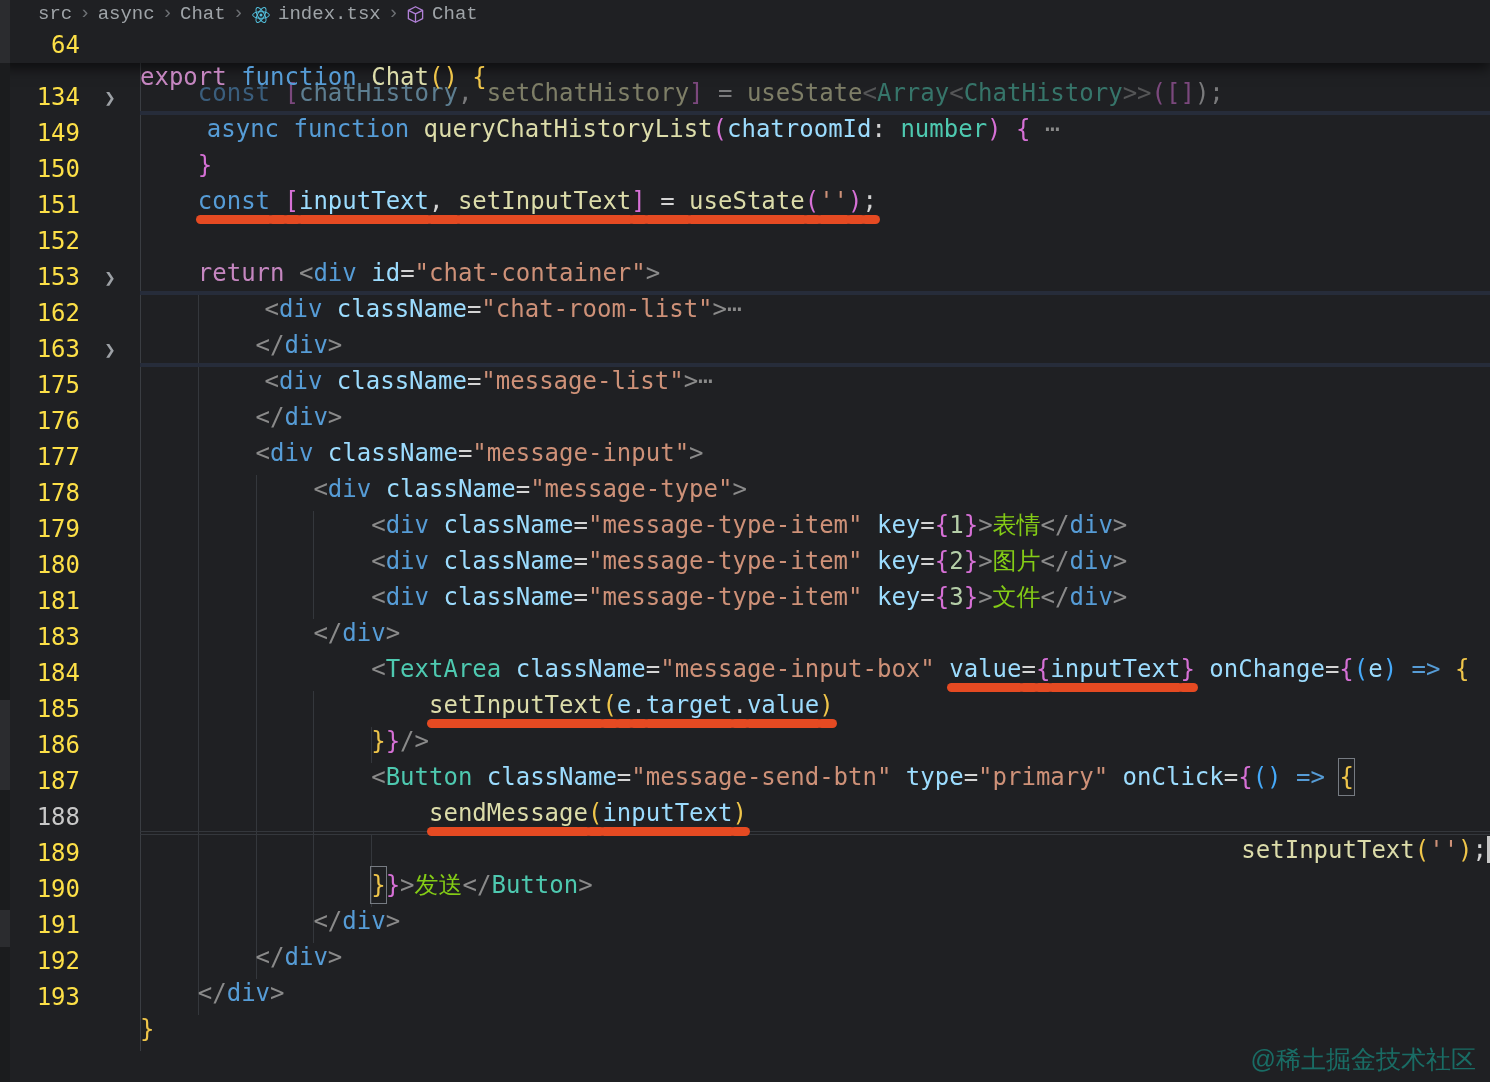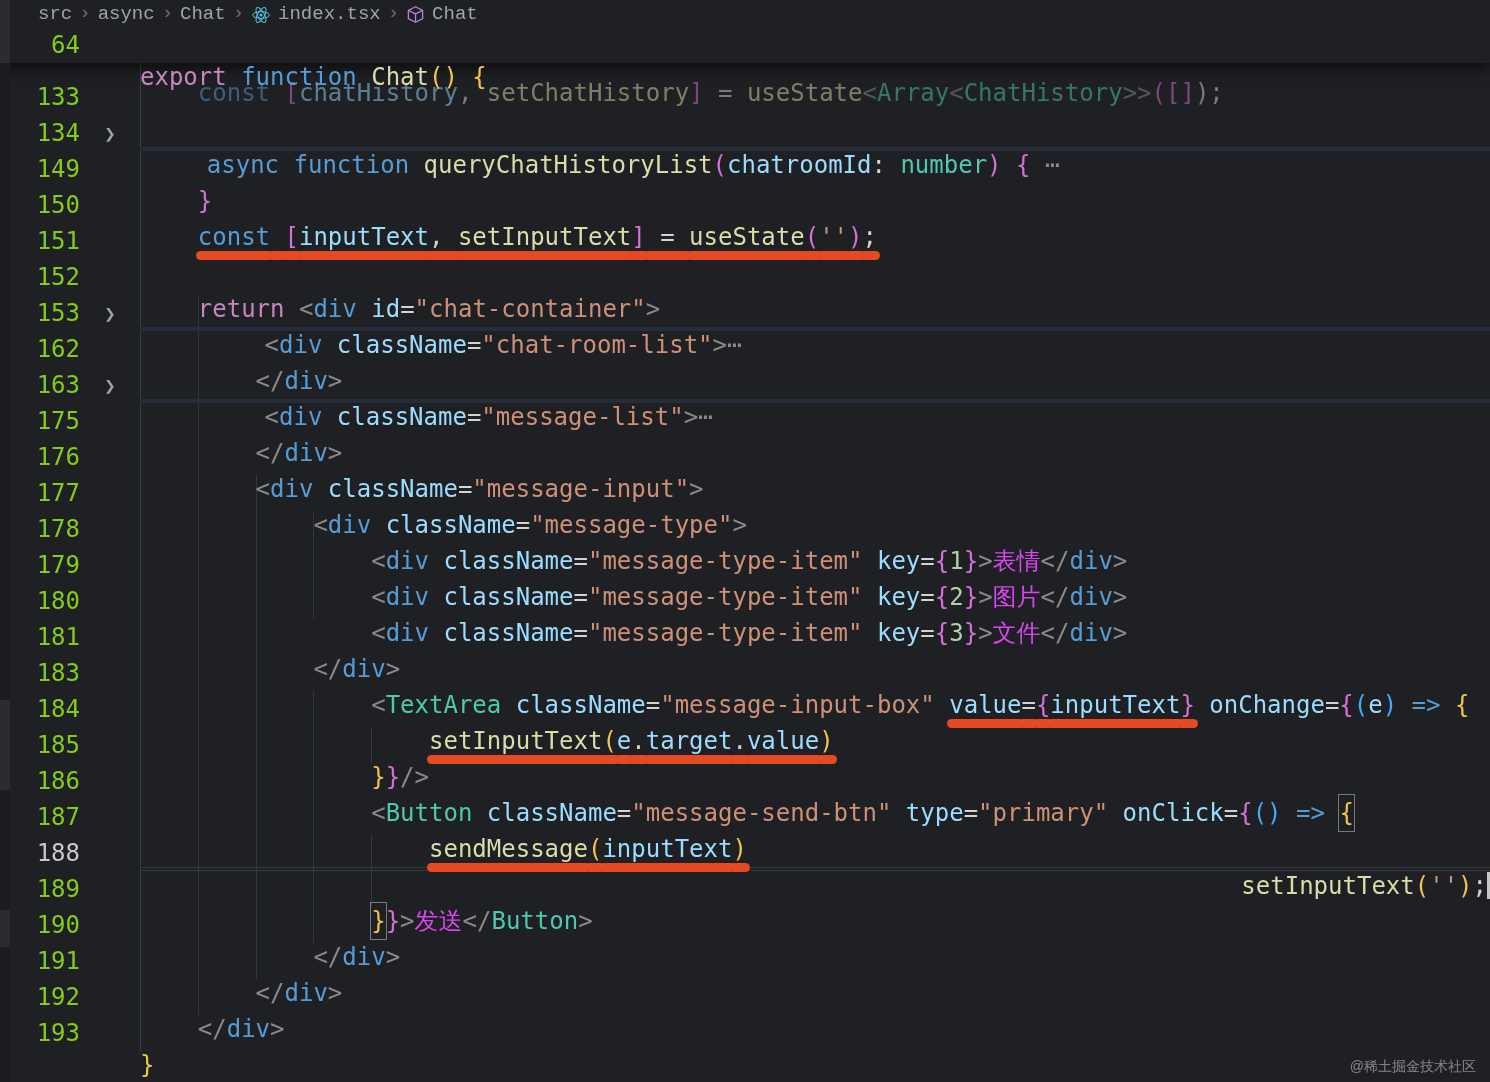--- a/index.html
+++ b/index.html
@@ -10,64 +10,63 @@
   .edge .blk{position:absolute;left:0;width:10px;background:#2b2c2f;}
   
   .sticky{position:absolute;top:0;left:0;right:0;height:63px;background:#1f2023;z-index:20;
           box-shadow:0 6px 12px rgba(0,0,0,.55);}
   .breadcrumb{height:27px;display:flex;align-items:center;gap:7px;padding-left:38px;
               font-family:Liberation Mono, monospace;font-size:19px;color:#9fa4a8;}
   .breadcrumb .sep{color:#6d7074;font-size:19px;transform:translateY(-1px);}
   .bc-icon{display:inline-flex;align-items:center;transform:translateY(1px);}
   
   .row{display:flex;height:36px;line-height:36px;white-space:pre;font-size:24px;color:#d4d4d4;}
-  .ln{width:80px;flex:none;text-align:right;color:#84cc16;user-select:none;}
+  .ln{width:80px;flex:none;text-align:right;color:#fde047;user-select:none;}
   .fold{width:60px;flex:none;display:flex;align-items:center;justify-content:center;
         color:#9da1a6;font-size:19px;}
   .codeln{flex:1;min-width:0;position:relative;margin-top:32px;}
   .hl .codeln{background:#262c3a;padding-left:9px;}
   .curline .codeln{box-shadow:inset 0 1px 0 #34373c,inset 0 -1px 0 #34373c;text-align:right;}
   .curline .ln{color:#c8c8c8;text-align:right;}
   .dimrow{opacity:.5;}
   .code-area{position:absolute;top:43px;left:0;right:0;z-index:2;}
   
   .c-kw{color:#569CD6}.c-ctl{color:#C586C0}.c-fn{color:#DCDCAA}.c-var{color:#9CDCFE}
   .c-type{color:#4EC9B0}.c-str{color:#CE9178}.c-num{color:#B5CEA8}.c-pun{color:#D4D4D4}
   .c-ang{color:#8a8a8a}.c-b1{color:#EFC54A}.c-b2{color:#D670D6}.c-b3{color:#45A9F9}
-  .c-el{color:#8a8a8a}.c-txt{color:#d946ef}
+  .c-el{color:#8a8a8a}.c-txt{color:#84cc16}
   
   .u{position:relative;display:inline-block;}
   .u::after{content:"";position:absolute;left:-2px;right:-3px;bottom:-5px;height:9px;
             border-radius:4.5px;background:#e54a22;z-index:6;}
   
   .box{display:inline-block;outline:1px solid #767b82;outline-offset:0px;}
   
   .caret{display:inline-block;width:3px;height:27px;background:#c6c6c6;transform:translateY(5px);}
   
   .guide{position:absolute;width:1px;background:#34373c;z-index:1;}
   .guide.g0{background:#3a3d42;}
-  .watermark{position:absolute;right:14px;bottom:6px;z-index:30;color:#e5e5e5;opacity:.5;
-             font-family:"Liberation Sans",sans-serif;font-size:14px;}
+  .watermark{position:absolute;right:14px;bottom:6px;z-index:30;color:#14b8a6;opacity:.5;
+             font-family:"Liberation Sans",sans-serif;font-size:25px;}
 </style>
 </head>
 <body>
 
 <div class="screen">
 
   <div class="guide g0" style="left:140px;top:63px;height:988px;"></div>
   <div class="guide" style="left:198px;top:295px;height:720px;"></div>
   <div class="guide" style="left:256px;top:475px;height:504px;"></div>
   <div class="guide" style="left:313px;top:511px;height:108px;"></div>
   <div class="guide" style="left:313px;top:691px;height:252px;"></div>
   <div class="guide" style="left:371px;top:727px;height:36px;"></div>
   <div class="guide" style="left:371px;top:835px;height:72px;"></div>
 
   <div class="code-area">
       <div class="row dimrow"><span class="ln"></span><span class="fold"></span><div class="codeln"><span class="c-pun">    </span><span class="c-kw">const</span><span class="c-pun"> </span><span class="c-b2">[</span><span class="c-var">chatHistory</span><span class="c-pun">, </span><span class="c-fn">setChatHistory</span><span class="c-b2">]</span><span class="c-pun"> = </span><span class="c-fn">useState</span><span class="c-ang">&lt;</span><span class="c-type">Array</span><span class="c-ang">&lt;</span><span class="c-type">ChatHistory</span><span class="c-ang">&gt;&gt;</span><span class="c-b2">(</span><span class="c-b2">[]</span><span class="c-pun">);</span></div></div>
-      <div class="row"><span class="ln">133</span><span class="fold"></span><div class="codeln"></div></div>
       <div class="row hl"><span class="ln">134</span><span class="fold">❯</span><div class="codeln"><span class="c-pun">    </span><span class="c-kw">async</span><span class="c-pun"> </span><span class="c-kw">function</span><span class="c-pun"> </span><span class="c-fn">queryChatHistoryList</span><span class="c-b2">(</span><span class="c-var">chatroomId</span><span class="c-pun">: </span><span class="c-type">number</span><span class="c-b2">)</span><span class="c-pun"> </span><span class="c-b2">{</span><span class="c-el"> ⋯</span></div></div>
       <div class="row"><span class="ln">149</span><span class="fold"></span><div class="codeln"><span class="c-pun">    </span><span class="c-b2">}</span></div></div>
       <div class="row"><span class="ln">150</span><span class="fold"></span><div class="codeln"><span class="c-pun">    </span><span class="c-kw u">const</span><span class="c-pun u"> </span><span class="c-b2 u">[</span><span class="c-var u">inputText</span><span class="c-pun u">, </span><span class="c-fn u">setInputText</span><span class="c-b2 u">]</span><span class="c-pun u"> = </span><span class="c-fn u">useState</span><span class="c-b2 u">(</span><span class="c-str u">''</span><span class="c-b2 u">)</span><span class="c-pun u">;</span></div></div>
       <div class="row"><span class="ln">151</span><span class="fold"></span><div class="codeln"></div></div>
       <div class="row"><span class="ln">152</span><span class="fold"></span><div class="codeln"><span class="c-pun">    </span><span class="c-ctl">return</span><span class="c-pun"> </span><span class="c-ang">&lt;</span><span class="c-kw">div</span><span class="c-pun"> </span><span class="c-var">id</span><span class="c-pun">=</span><span class="c-str">"chat-container"</span><span class="c-ang">&gt;</span></div></div>
       <div class="row hl"><span class="ln">153</span><span class="fold">❯</span><div class="codeln"><span class="c-pun">        </span><span class="c-ang">&lt;</span><span class="c-kw">div</span><span class="c-pun"> </span><span class="c-var">className</span><span class="c-pun">=</span><span class="c-str">"chat-room-list"</span><span class="c-ang">&gt;</span><span class="c-el">⋯</span></div></div>
       <div class="row"><span class="ln">162</span><span class="fold"></span><div class="codeln"><span class="c-pun">        </span><span class="c-ang">&lt;/</span><span class="c-kw">div</span><span class="c-ang">&gt;</span></div></div>
       <div class="row hl"><span class="ln">163</span><span class="fold">❯</span><div class="codeln"><span class="c-pun">        </span><span class="c-ang">&lt;</span><span class="c-kw">div</span><span class="c-pun"> </span><span class="c-var">className</span><span class="c-pun">=</span><span class="c-str">"message-list"</span><span class="c-ang">&gt;</span><span class="c-el">⋯</span></div></div>
       <div class="row"><span class="ln">175</span><span class="fold"></span><div class="codeln"><span class="c-pun">        </span><span class="c-ang">&lt;/</span><span class="c-kw">div</span><span class="c-ang">&gt;</span></div></div>
       <div class="row"><span class="ln">176</span><span class="fold"></span><div class="codeln"><span class="c-pun">        </span><span class="c-ang">&lt;</span><span class="c-kw">div</span><span class="c-pun"> </span><span class="c-var">className</span><span class="c-pun">=</span><span class="c-str">"message-input"</span><span class="c-ang">&gt;</span></div></div>

